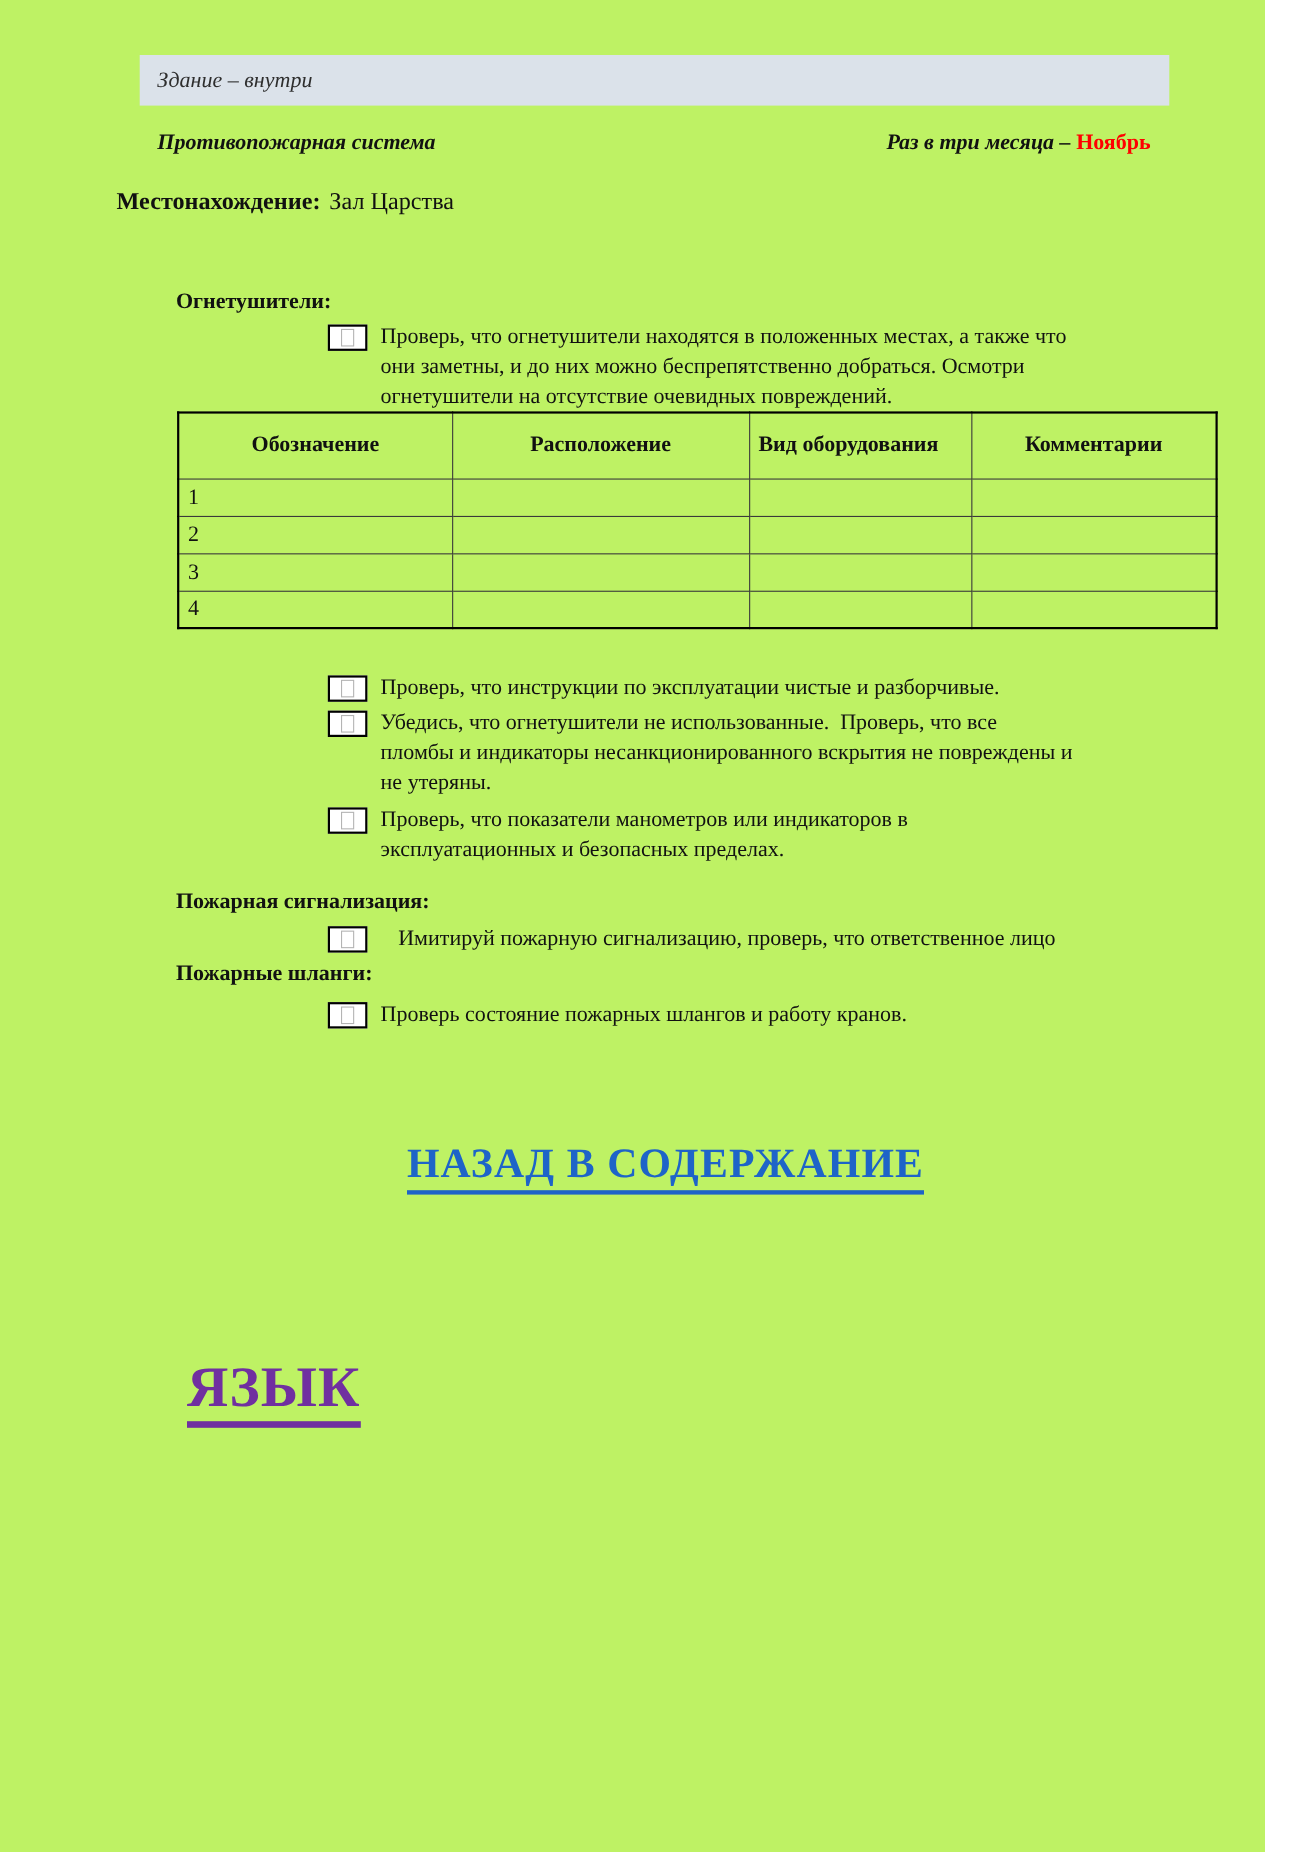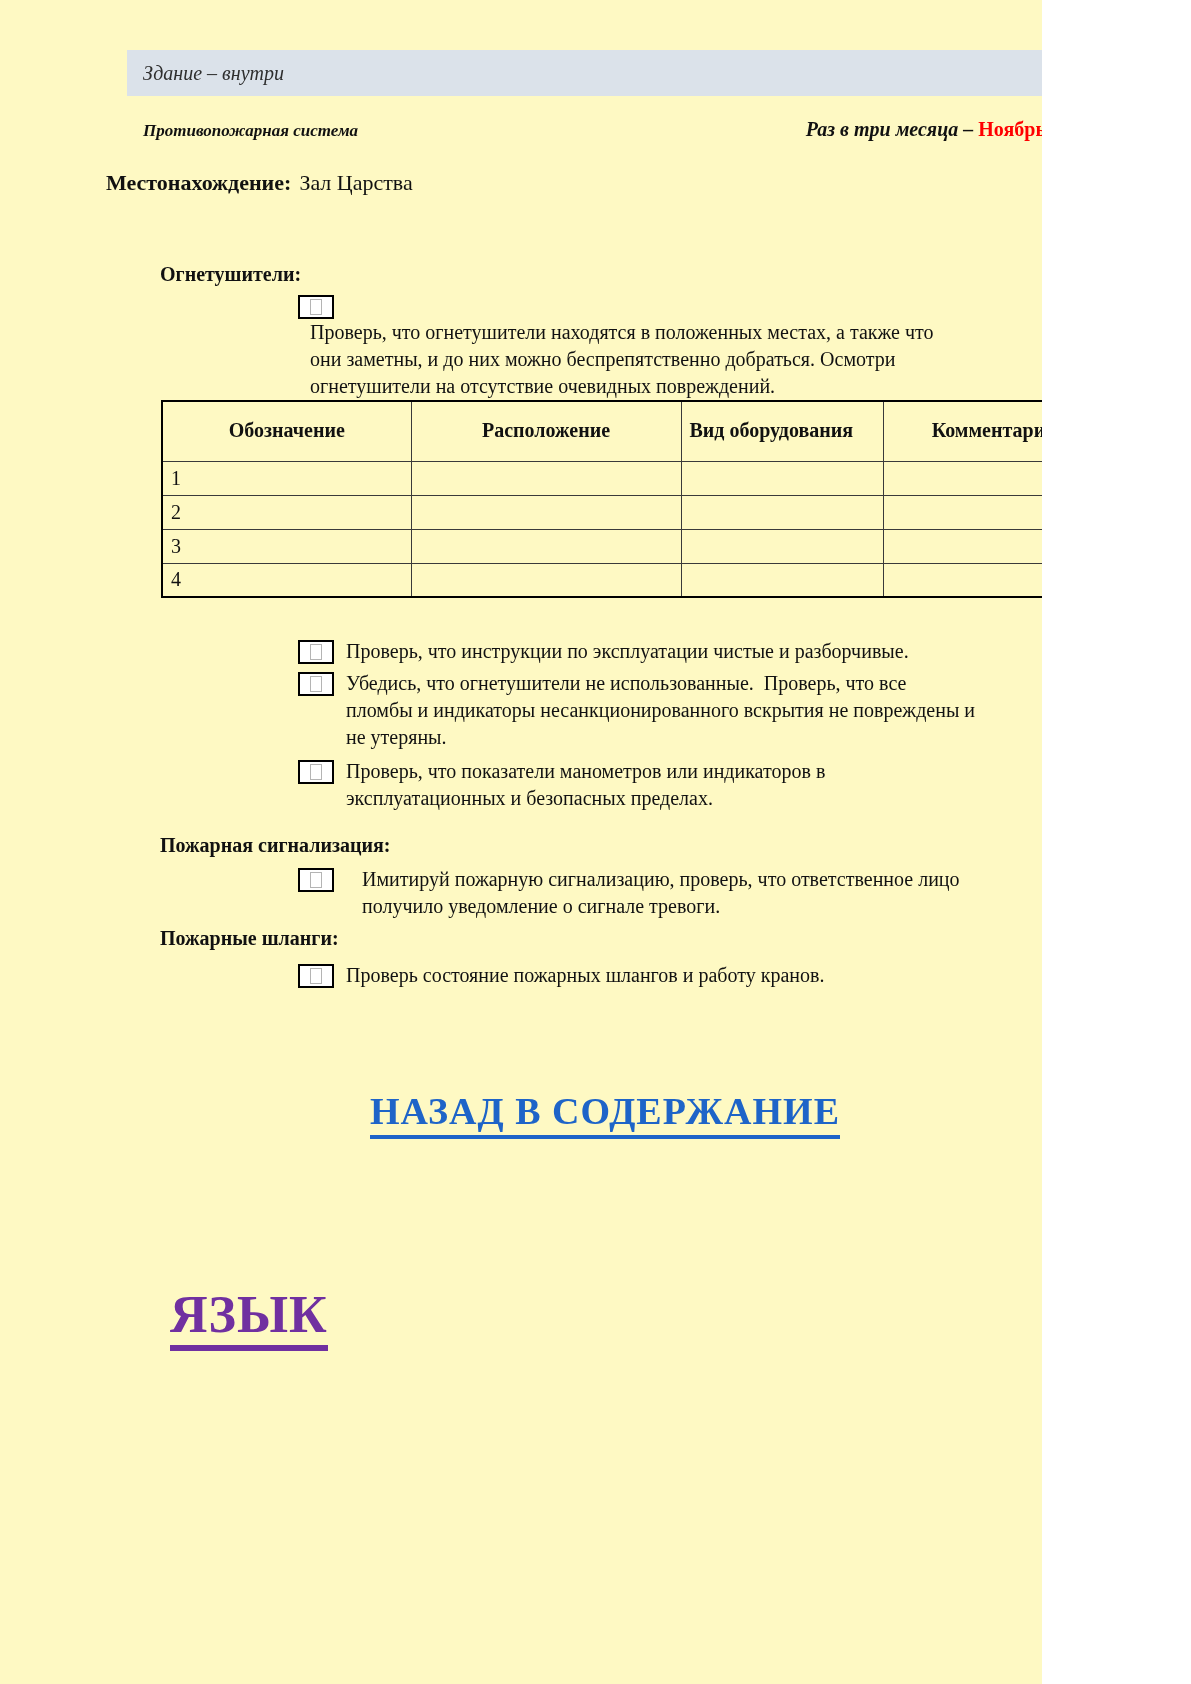--- a/index.html
+++ b/index.html
@@ -5,62 +5,62 @@
   :root{
     --banner-bg:#dbe2ea;
     --month-red:#ff0000;
     --link-blue:#1e64c8;
     --language-purple:#7030a0;
   }
   *{margin:0;padding:0;box-sizing:border-box;}
   html,body{background:#ffffff;}
   .page{
     position:relative;
-    width:1042px;height:1684px;
-    background:#fef9c3;
+    width:1150px;height:1684px;
+    background:#bef264;
     overflow:hidden;
     font-family:"Liberation Serif","DejaVu Serif",serif;
     color:#111111;
   }
   
   .banner{
     margin:50px 0 0 127px;
     width:936px;height:46px;
     background:var(--banner-bg);
     display:flex;align-items:center;
     padding-left:16px;
   }
   .banner-text{font-style:italic;font-size:20px;color:#2e2e2e;}
   
   .header-row{
     margin:22px 0 0 143px;
     width:903px;height:24px;
     display:flex;justify-content:space-between;align-items:baseline;
   }
-  .header-left{font-size:17px;font-weight:bold;font-style:italic;}
+  .header-left{font-size:20px;font-weight:bold;font-style:italic;}
   .header-right{font-size:20px;font-weight:bold;font-style:italic;white-space:pre;}
   .header-month{color:var(--month-red);font-style:normal;font-weight:bold;}
   
   .location-line{margin:28px 0 0 106px;font-size:22px;line-height:26px;}
   .loc-label{font-weight:bold;}
   .loc-value{margin-left:8px;}
   
   .section-heading{
     margin-left:160px;
     font-size:20px;font-weight:bold;line-height:24px;
   }
   .h-ext{margin-top:66px;}
   .h-alarm{margin-top:21px;}
   .h-hoses{margin-top:6px;}
   
   .check-item{
     display:flex;align-items:flex-start;
     margin-left:298px;
   }
-  .ci-intro{margin-top:7px;flex-direction:column;}
+  .ci-intro{margin-top:7px;}
   .ci-p1{margin-top:40px;}
   .ci-p2{margin-top:5px;}
   .ci-p3{margin-top:7px;}
   .ci-alarm{margin-top:9px;gap:16px;}
   .ci-hoses{margin-top:12px;}
   .checkbox{
     flex:0 0 auto;
     width:36px;height:24px;
     border:2px solid #000;
     background:#fff;
@@ -220,21 +220,20 @@
   </div>
 
   <div class="section-heading h-alarm">Пожарная сигнализация:</div>
 
   <div class="check-item ci-alarm">
     <span class="checkbox">
         <span class="tofu"></span>
       </span>
     <div class="check-text">
       <div>Имитируй пожарную сигнализацию, проверь, что ответственное лицо</div>
-      <div>получило уведомление о сигнале тревоги.</div>
     </div>
   </div>
 
   <div class="section-heading h-hoses">Пожарные шланги:</div>
 
   <div class="check-item ci-hoses">
     <span class="checkbox">
         <span class="tofu"></span>
       </span>
     <div class="check-text">

